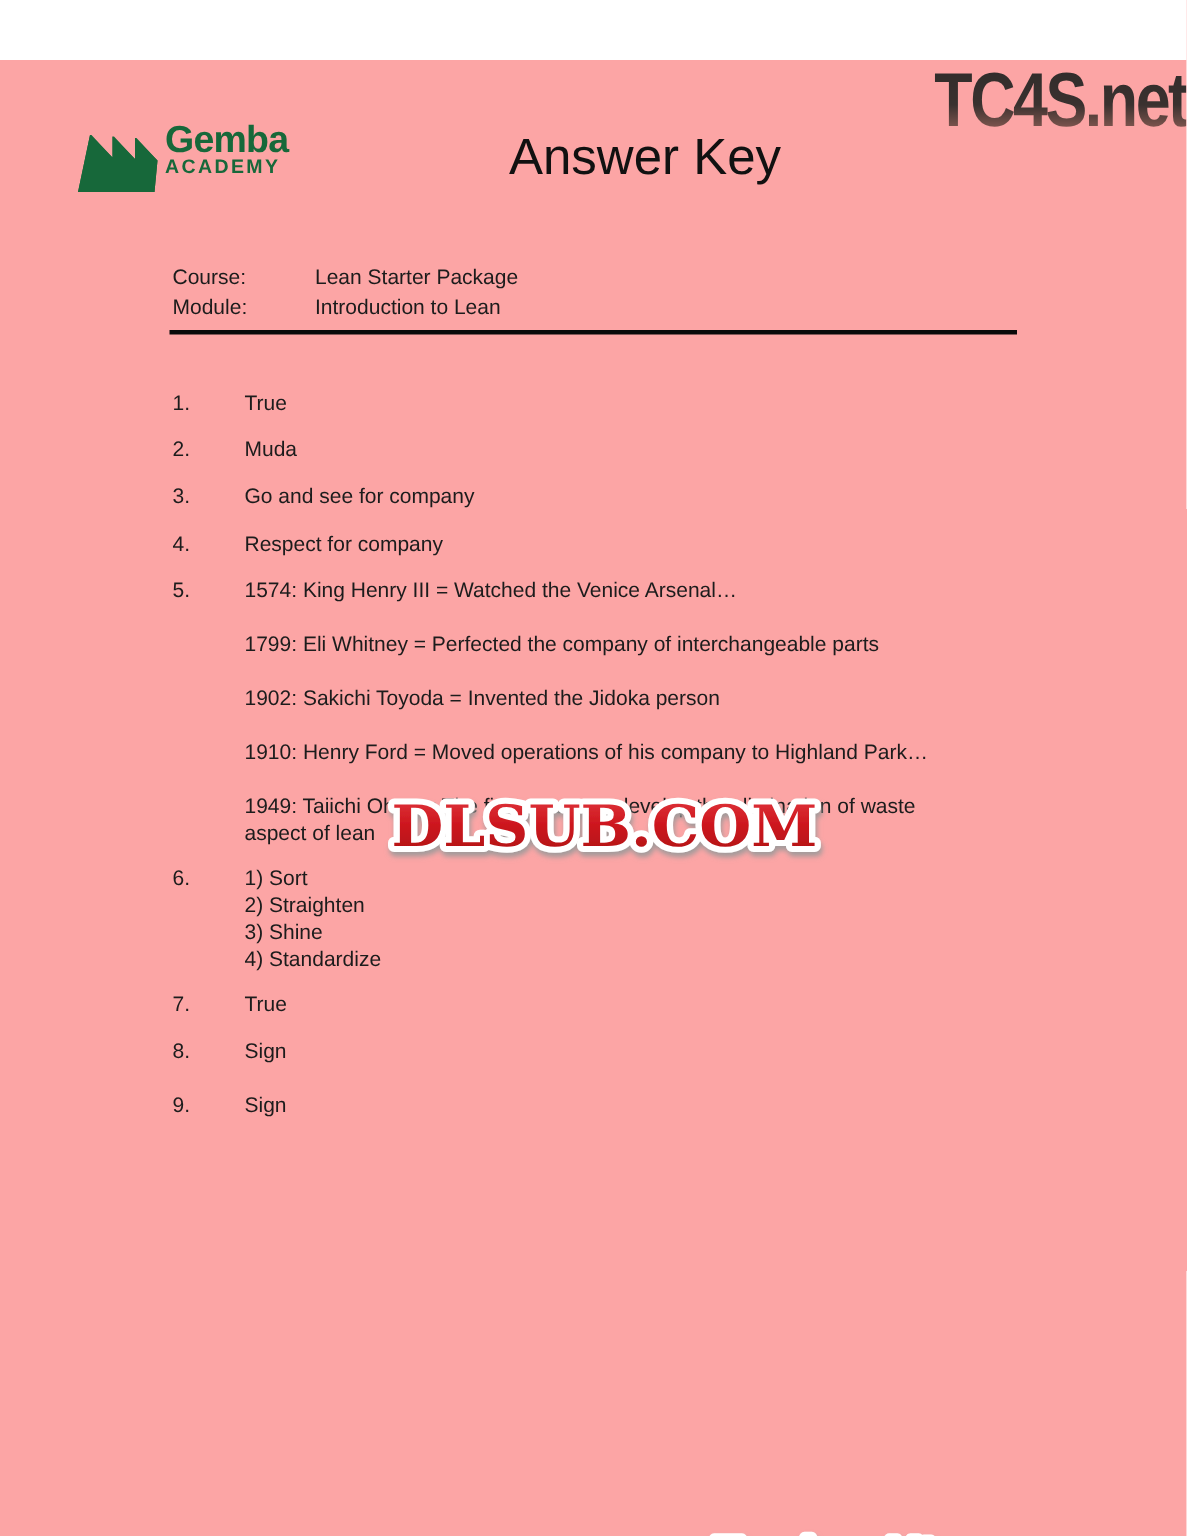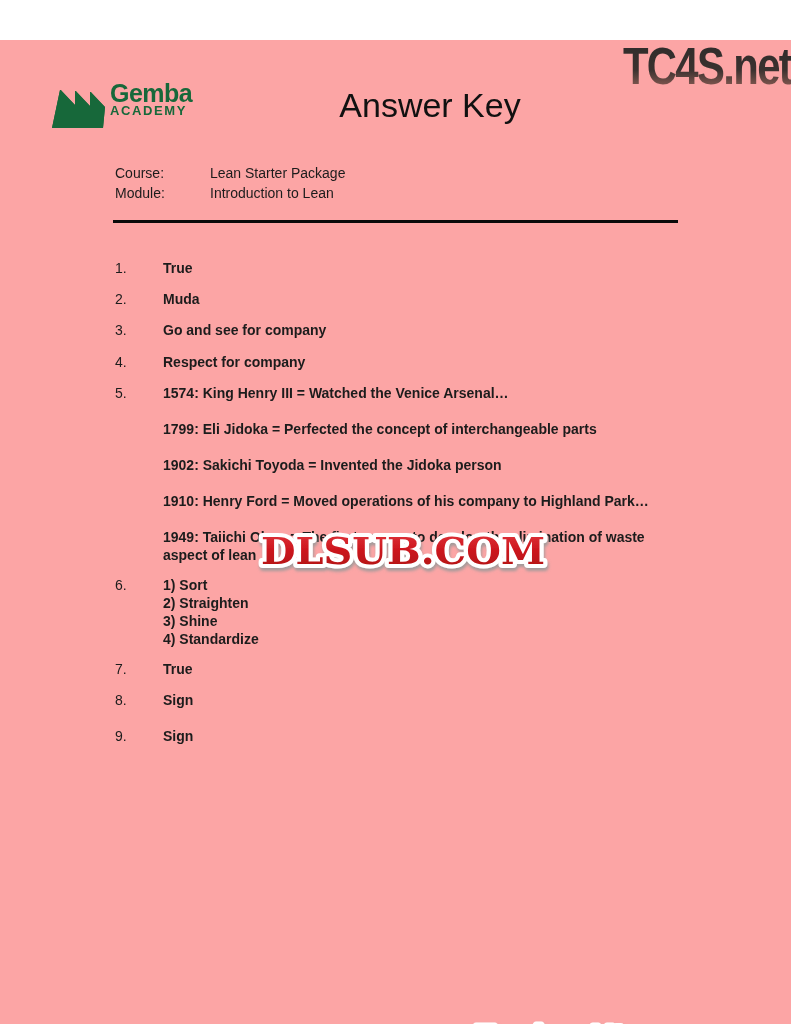--- a/index.html
+++ b/index.html
@@ -59,21 +59,21 @@
     background: linear-gradient(180deg, #2e2b2a 0%, #3a312f 55%, #9c655c 95%);
     -webkit-background-clip: text;
     background-clip: text;
     color: transparent;
     white-space: nowrap;
   }
 
   
   .meta {
     position: absolute;
-    left: 115px; top: 123px;
+    left: 115px; top: 134px;
     font-size: 14px;
     line-height: 20px;
   }
   .meta-row { display: flex; }
   .meta-label { width: 95px; }
 
   .rule {
     position: absolute;
     left: 113px; top: 180px;
     width: 565px; height: 3px;
@@ -84,21 +84,21 @@
   .answers {
     position: absolute;
     left: 115px; top: 219px;
     width: 600px;
     font-size: 14px;
     line-height: 18px;
   }
   .answer { display: flex; }
   .answer-num { width: 48px; flex: 0 0 48px; }
   .answer-lines { flex: 1; }
-  .line { min-height: 18px; font-weight: bold; }
+  .line { min-height: 18px; }
   .mb13 { margin-bottom: 13px; }
   .mb14 { margin-bottom: 14px; }
   .mb12 { margin-bottom: 12px; }
   .mb18 { margin-bottom: 18px; }
   .line-spaced { margin-bottom: 18px; }
 
   
   .wm-dlsub { position: absolute; left: 250px; top: 481px; }
   .wm-traders { position: absolute; left: 464px; top: 974px; }
 </style>
@@ -162,21 +162,21 @@
       <div class="answer-num">4.</div>
       <div class="answer-lines">
           <div class="line">Respect for company</div>
         </div>
     </div>
 
     <div class="answer mb12">
       <div class="answer-num">5.</div>
       <div class="answer-lines">
         <div class="line line-spaced">1574: King Henry III = Watched the Venice Arsenal…</div>
-        <div class="line line-spaced">1799: Eli Jidoka = Perfected the concept of interchangeable parts</div>
+        <div class="line line-spaced">1799: Eli Whitney = Perfected the company of interchangeable parts</div>
         <div class="line line-spaced">1902: Sakichi Toyoda = Invented the Jidoka person</div>
         <div class="line line-spaced">1910: Henry Ford = Moved operations of his company to Highland Park…</div>
         <div class="line">1949: Taiichi Ohno = The first person to develop the elimination of waste</div>
         <div class="line">aspect of lean</div>
       </div>
     </div>
 
     <div class="answer mb12">
       <div class="answer-num">6.</div>
       <div class="answer-lines">

